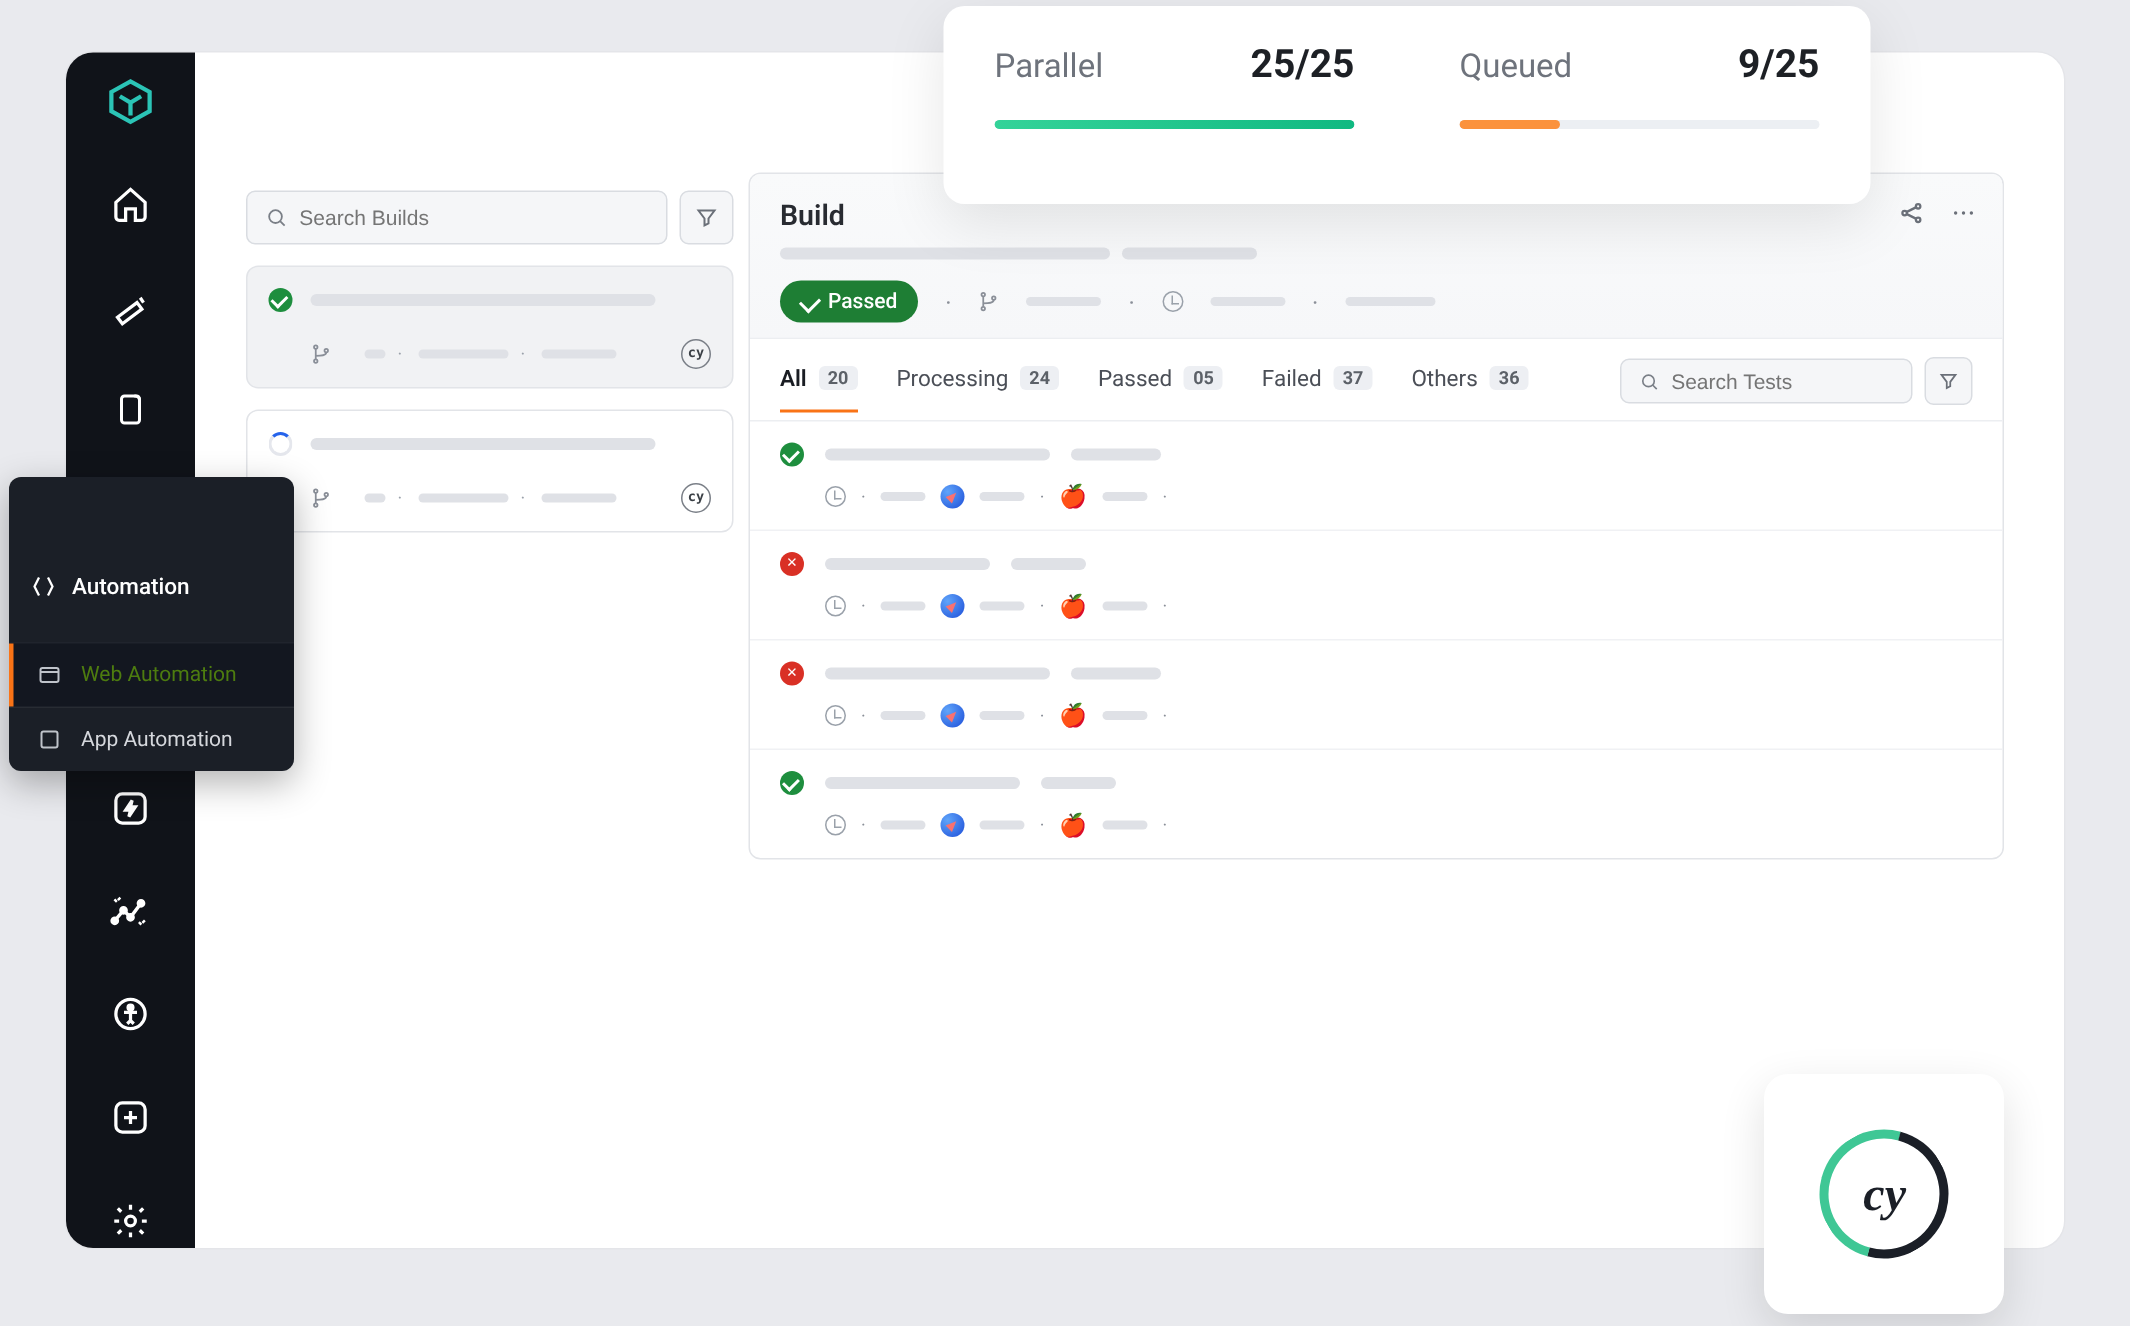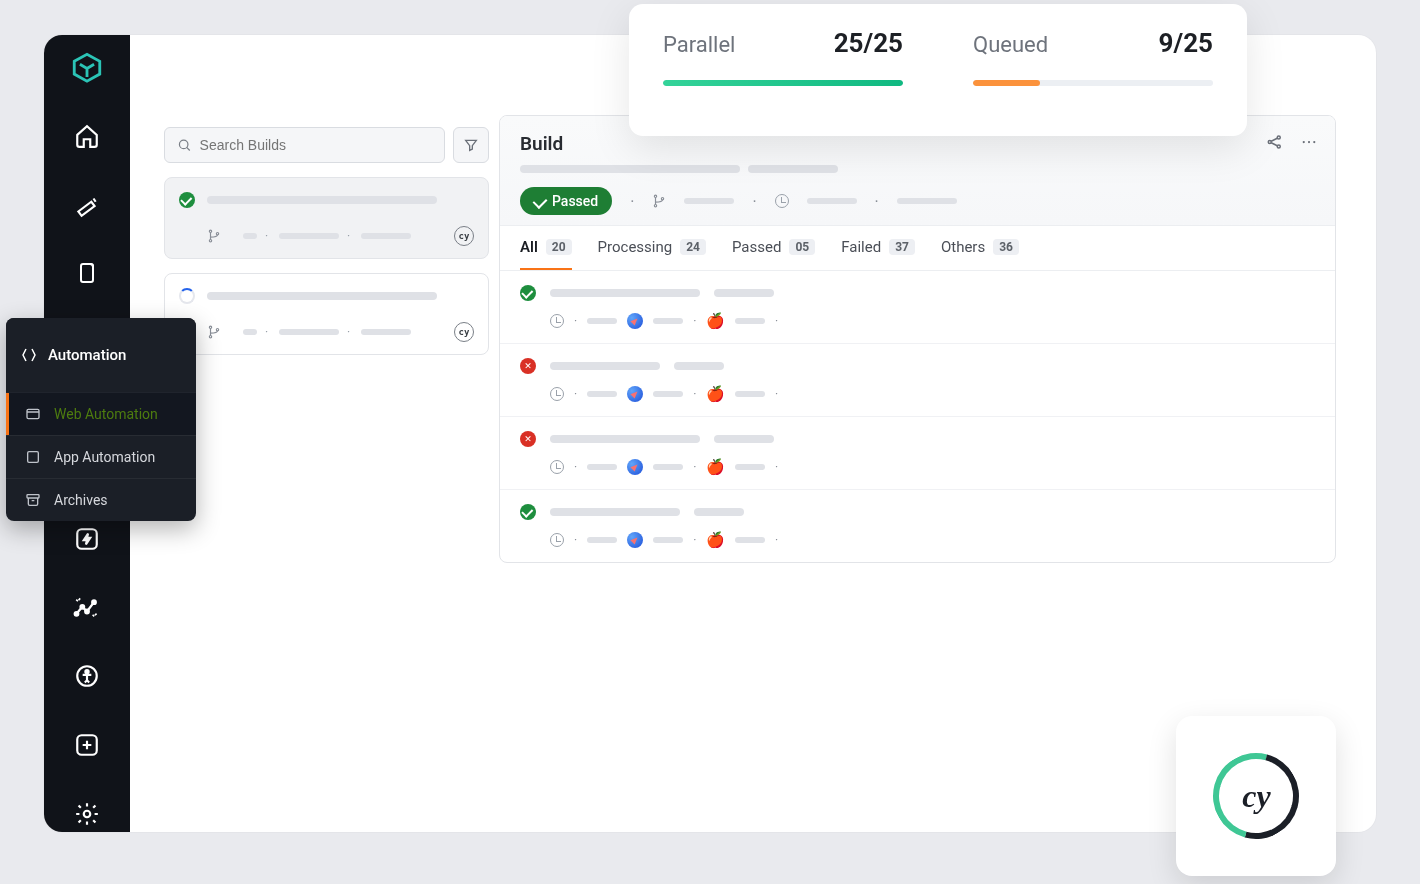--- a/index.html
+++ b/index.html
@@ -55,20 +55,21 @@
     z-index: 30;
     box-shadow: 0 8px 24px rgba(0,0,0,0.3);
   }
   .submenu-header {
     display: flex; align-items: center; gap: 10px;
     padding: 28px 14px;
     color: #fff;
     font-size: 15px;
     font-weight: 500;
     background: #1b1f27;
+    margin-top: 36px;
   }
   .submenu-item {
     display: flex; align-items: center; gap: 12px;
     padding: 12px 18px;
     color: #d5d7dc;
     font-size: 14px;
     cursor: pointer;
     border-top: 1px solid rgba(255,255,255,0.06);
     position: relative;
   }
@@ -502,20 +503,34 @@
         <span class="badge">05</span>
       </div>
       <div class="tab">
         <span>Failed</span>
         <span class="badge">37</span>
       </div>
       <div class="tab">
         <span>Others</span>
         <span class="badge">36</span>
       </div>
+      <div class="tab-search">
+        <div class="sbox">
+          <svg width="15" height="15" viewBox="0 0 24 24" fill="none" stroke="#7a7f87" stroke-width="2">
+              <circle cx="11" cy="11" r="7"></circle>
+              <path d="M21 21l-5-5"></path>
+            </svg>
+          <input type="text" placeholder="Search Tests" style="">
+        </div>
+        <div class="filter-btn" style="width:32px;height:32px">
+          <svg width="14" height="14" viewBox="0 0 24 24" fill="none" stroke="#6b7079" stroke-width="2">
+              <path d="M4 5h16l-6 8v5l-4 2v-7L4 5z"></path>
+            </svg>
+        </div>
+      </div>
     </div>
 
     <div class="test-list">
 
       <div class="test-row">
         <div class="test-row-top">
           <div class="status-dot pass"></div>
           <div class="skel" style="width:150px"></div>
           <div class="skel" style="width:60px"></div>
         </div>
@@ -611,29 +626,20 @@
     <span>Web Automation</span>
   </div>
   <div class="submenu-item">
     <span class="submenu-icon">
       <svg width="16" height="16" viewBox="0 0 24 24" fill="none" stroke="#bfc3ca" stroke-width="2">
           <rect x="4" y="4" width="16" height="16" rx="2"></rect>
         </svg>
     </span>
     <span>App Automation</span>
   </div>
-  <div class="submenu-item">
-    <span class="submenu-icon">
-      <svg width="16" height="16" viewBox="0 0 24 24" fill="none" stroke="#bfc3ca" stroke-width="2">
-          <rect x="3" y="4" width="18" height="5" rx="1"></rect>
-          <path d="M5 9v9a2 2 0 002 2h10a2 2 0 002-2V9M10 13h4"></path>
-        </svg>
-    </span>
-    <span>Archives</span>
-  </div>
 </div>
 
 <div class="stats-card">
   <div class="stat-col">
     <div class="stat-top">
       <div class="stat-label">Parallel</div>
       <div class="stat-value">25/25</div>
     </div>
     <div class="stat-bar">
         <div class="fill green"></div>

